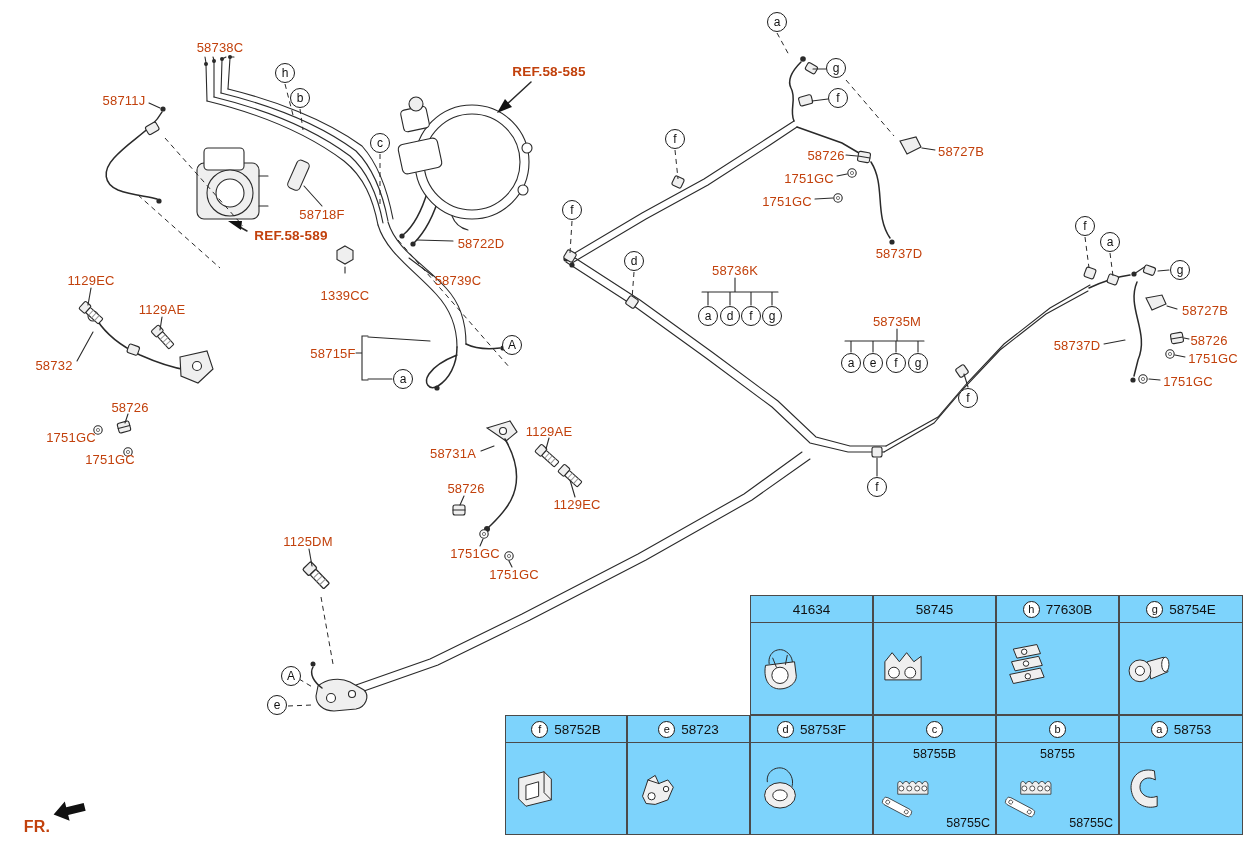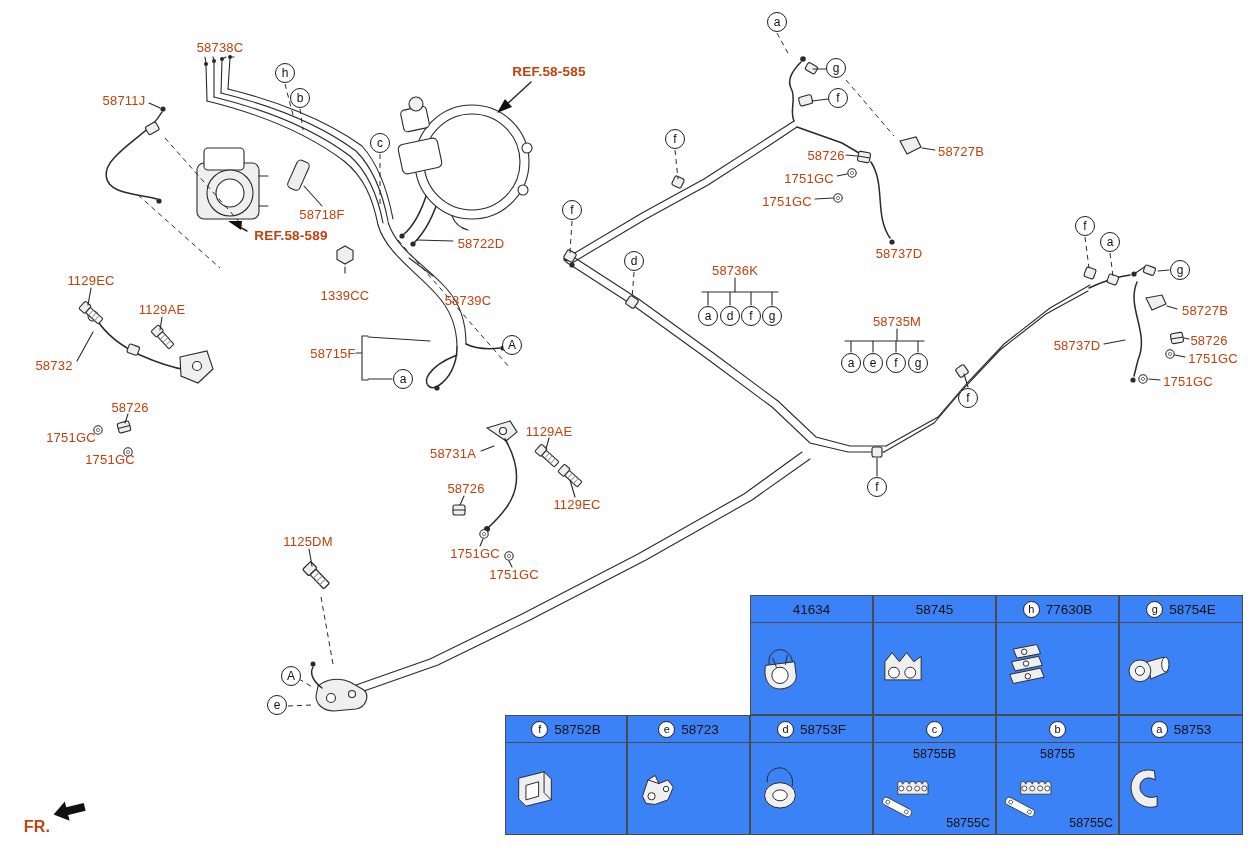--- a/index.html
+++ b/index.html
@@ -22,21 +22,21 @@
     position:absolute; width:20px; height:20px; box-sizing:border-box;
     border:1.5px solid #1c1c1c; border-radius:50%; background:#fff;
     transform:translate(-50%,-50%); display:flex; align-items:center; justify-content:center;
     font-size:12px; color:#111; line-height:1;
   }
   .callout.small {
     position:static; transform:none; width:17px; height:17px; font-size:11px; flex:0 0 auto;
   }
 
   .tcell {
-    position:absolute; box-sizing:border-box; border:1px solid #4a4a4a; background:#3b82f6;
+    position:absolute; box-sizing:border-box; border:1px solid #4a4a4a; background:#7dd3fc;
   }
   .tcell-header {
     height:27px; box-sizing:border-box; border-bottom:1px solid #4a4a4a;
     display:flex; align-items:center; justify-content:center; gap:6px;
     font-size:13.5px; color:#111;
   }
   .tcell-body {
     position:relative; height:calc(100% - 27px);
     display:flex; align-items:center; justify-content:flex-start;
   }
@@ -333,21 +333,21 @@
 
   <div id="label-layer">
     <div class="plabel big" style="left:37px; top:827px;">FR.</div>
   <div class="plabel" style="left: 220px; top: 47px;">58738C</div>
       <div class="plabel" style="left: 124px; top: 100px;">58711J</div>
       <div class="plabel bold" style="left: 549px; top: 71px;">REF.58-585</div>
       <div class="plabel" style="left: 322px; top: 214px;">58718F</div>
       <div class="plabel bold" style="left: 291px; top: 235px;">REF.58-589</div>
       <div class="plabel" style="left: 481px; top: 243px;">58722D</div>
       <div class="plabel" style="left: 345px; top: 295px;">1339CC</div>
-      <div class="plabel" style="left: 468px; top: 280px; margin-top: 20px;">58739C</div>
+      <div class="plabel" style="left: 458px; top: 280px;">58739C</div>
       <div class="plabel" style="left: 91px; top: 280px;">1129EC</div>
       <div class="plabel" style="left: 162px; top: 309px;">1129AE</div>
       <div class="plabel" style="left: 54px; top: 365px;">58732</div>
       <div class="plabel" style="left: 333px; top: 353px;">58715F</div>
       <div class="plabel" style="left: 130px; top: 407px;">58726</div>
       <div class="plabel" style="left: 71px; top: 437px;">1751GC</div>
       <div class="plabel" style="left: 110px; top: 459px;">1751GC</div>
       <div class="plabel" style="left: 453px; top: 453px;">58731A</div>
       <div class="plabel" style="left: 549px; top: 431px;">1129AE</div>
       <div class="plabel" style="left: 466px; top: 488px;">58726</div>

